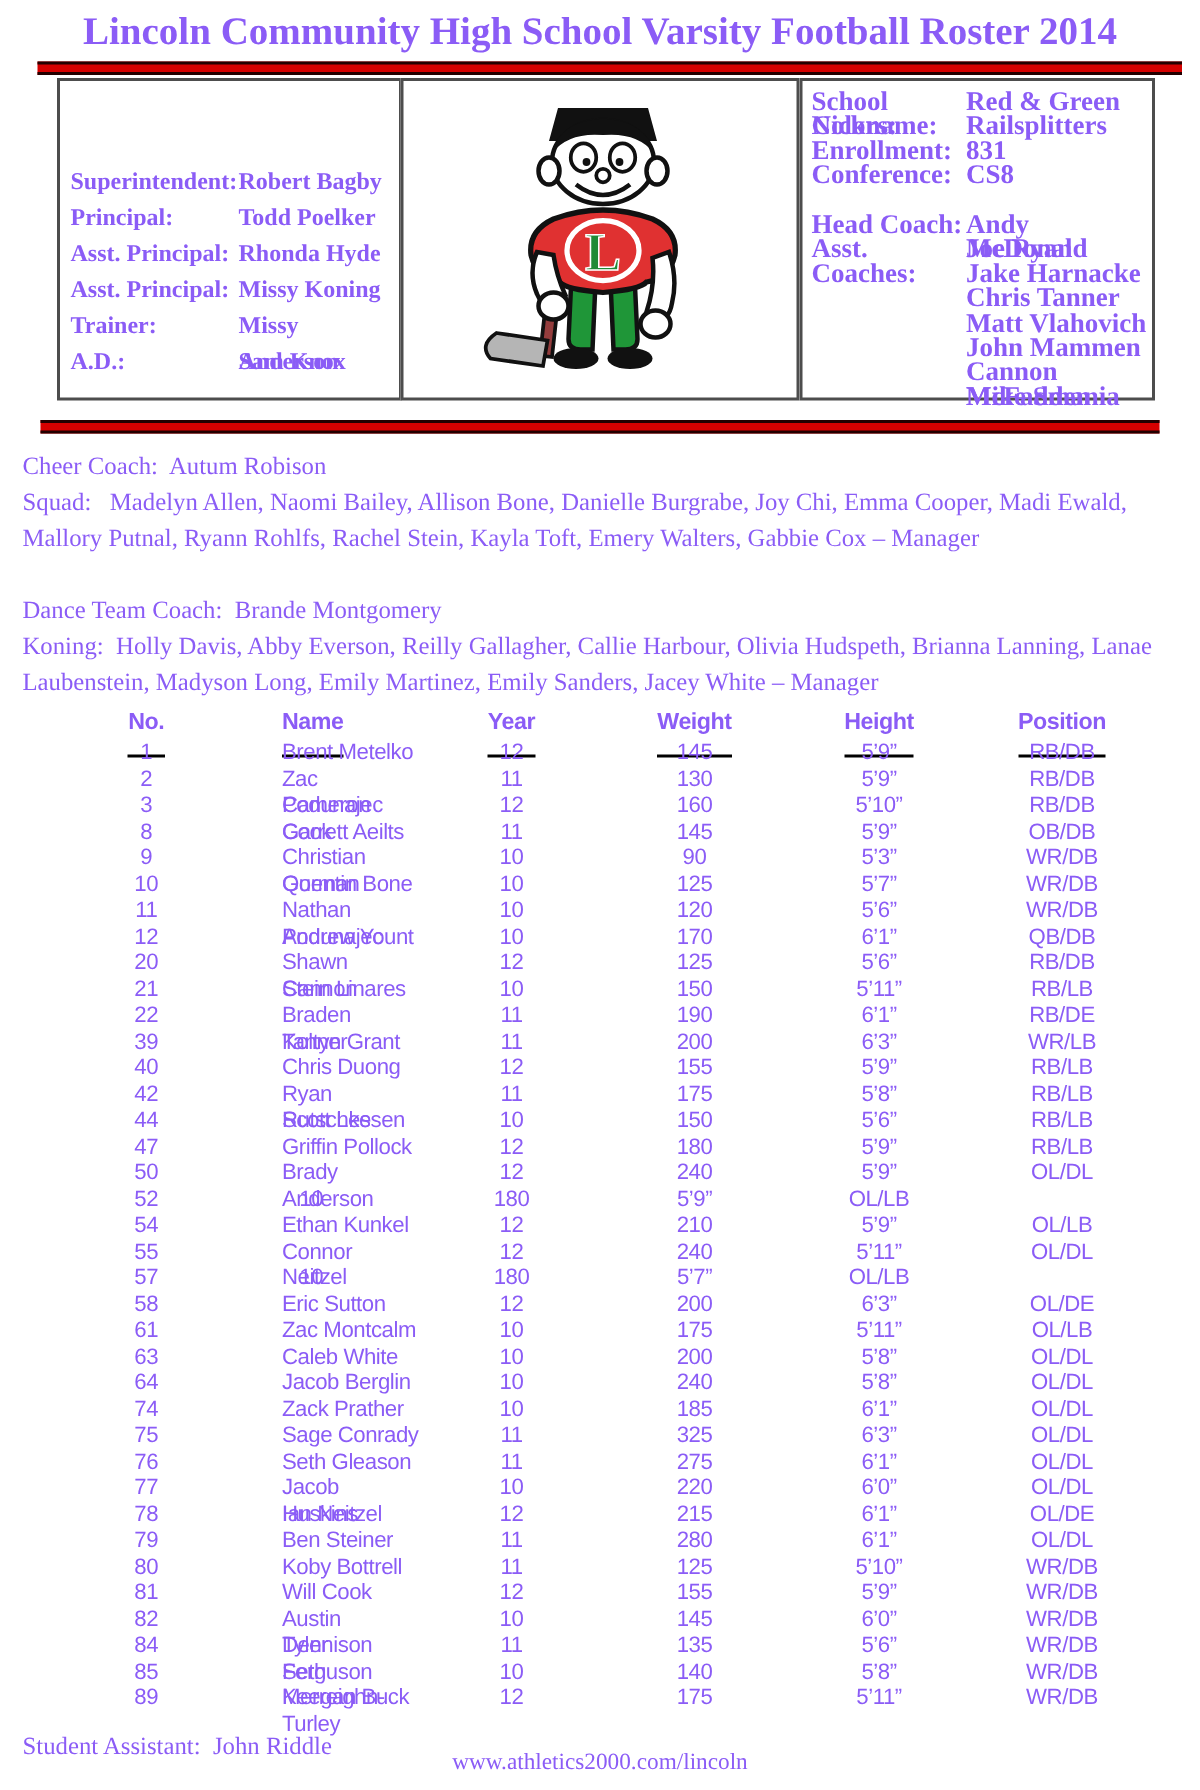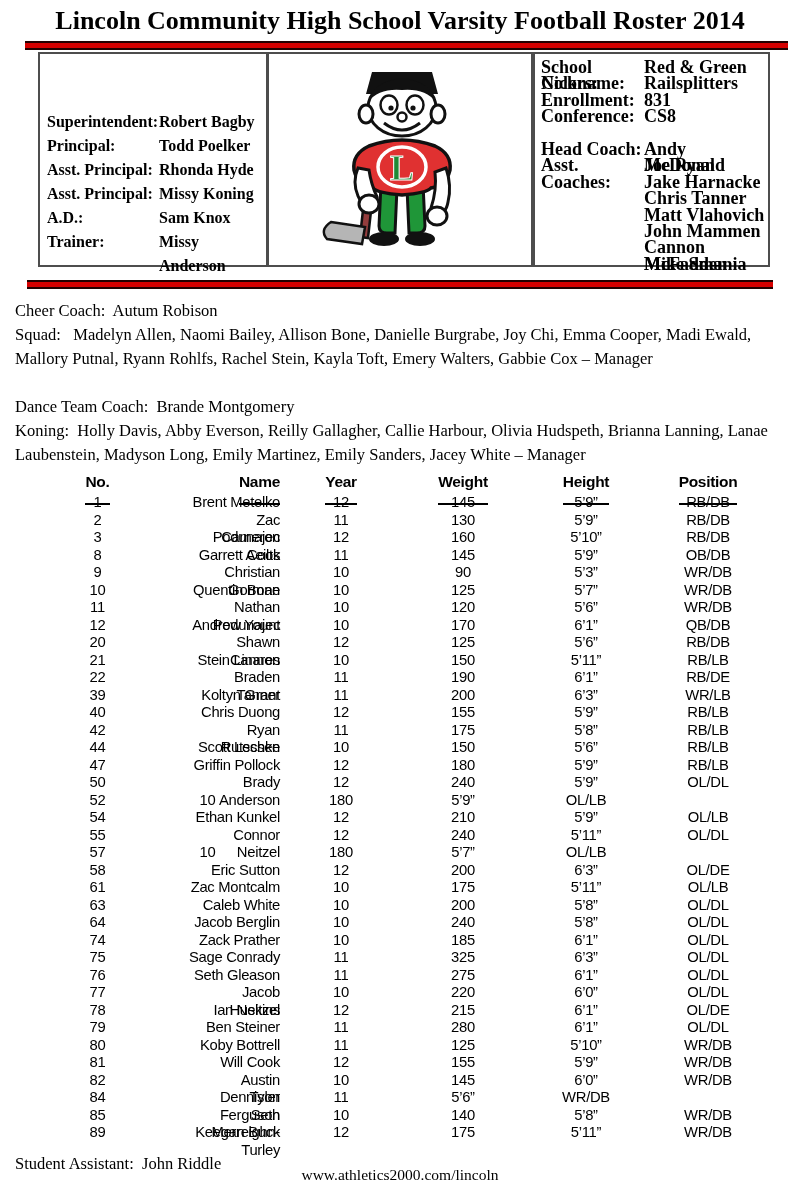--- a/index.html
+++ b/index.html
@@ -1,18 +1,18 @@
 <!DOCTYPE html>
 <html><head>
 <meta charset="utf-8">
 <style>
   html,body { margin:0; padding:0; background:#fff; }
   .page {
     position:relative; width:800px; height:1193px; margin:0 auto;
-    background:#ffffff; color:#000000; overflow:hidden;
+    background:#ffffff; color:#8b5cf6; overflow:hidden;
     font-family:"Liberation Serif", serif;
   }
   .title {
     margin:6px 0 0 0; text-align:center;
     font-size:26px; font-weight:bold; font-family:"Liberation Serif", serif;
   }
   .red-bar { height:5px; background:#d60000; border-top:2px solid #230000; border-bottom:2px solid #230000; }
   .bar-top { margin:5px 12px 0 25px; }
   .bar-mid { margin:9px 27px 0 27px; }
 
@@ -33,21 +33,21 @@
   .squads { margin:10px 16px 0 15px; font-size:16.5px; line-height:24px; }
   .squads p { margin:0; white-space:pre-wrap; }
   .squad-gap { height:24px; }
 
   .roster { margin:6px 0 0 60px; font-family:"Liberation Sans", sans-serif; letter-spacing:-0.3px; }
   .r-grid { display:grid; grid-template-columns:75px 145px 122px 122px 124px 120px; }
   .r-head { font-weight:bold; font-size:15.5px; height:21px; line-height:18px; }
   .r-head .cell span { display:inline-block; border-bottom:2px solid #000; padding-bottom:12px; }
   .r-row  { font-size:14.8px; height:17.5px; line-height:17.5px; }
   .cell   { text-align:center; }
-  .c-name { text-align:right; padding-left:53px; }
+  .c-name { text-align:left; padding-left:53px; }
 
   .student-line { margin:12px 0 0 15px; font-size:16.5px; white-space:pre-wrap; }
   .footer { position:absolute; left:0; right:0; bottom:9px; text-align:center; font-size:15.5px; }
 </style>
 </head>
 <body>
 
 <div class="page">
 
   <h1 class="title">Lincoln Community High School Varsity Football Roster 2014</h1>
@@ -71,27 +71,27 @@
           <span class="kv-label">Asst. Principal:</span>
           <span class="kv-value">Rhonda Hyde</span>
         </div>
 
         <div class="kv-row">
           <span class="kv-label">Asst. Principal:</span>
           <span class="kv-value">Missy Koning</span>
         </div>
 
         <div class="kv-row">
+          <span class="kv-label">Trainer:</span>
+          <span class="kv-value">Missy Anderson</span>
+        </div>
+
+        <div class="kv-row">
           <span class="kv-label">A.D.:</span>
           <span class="kv-value">Sam Knox</span>
-        </div>
-
-        <div class="kv-row">
-          <span class="kv-label">Trainer:</span>
-          <span class="kv-value">Missy Anderson</span>
         </div>
 
     </div>
 
     <div class="box mid-box">
       <svg class="mascot-svg" width="182" height="190" viewBox="0 0 182 190" xmlns="http://www.w3.org/2000/svg">
 
         <path d="M72,120 L70,162 Q70,169 78,169 L86,169 L88,124 Z" fill="#1f9638" stroke="#111" stroke-width="3"></path>
         <path d="M98,124 L100,169 L108,169 Q116,169 116,162 L114,120 Z" fill="#1f9638" stroke="#111" stroke-width="3"></path>
 
@@ -518,20 +518,21 @@
         <div class="cell c-year">10</div>
         <div class="cell c-weight">145</div>
         <div class="cell c-height">6’0”</div>
         <div class="cell c-pos">WR/DB</div>
       </div>
 
       <div class="r-grid r-row">
         <div class="cell c-no">84</div>
         <div class="cell c-name">Tyler Ferguson</div>
         <div class="cell c-year">11</div>
+        <div class="cell c-weight">135</div>
         <div class="cell c-height">5’6”</div>
         <div class="cell c-pos">WR/DB</div>
       </div>
 
       <div class="r-grid r-row">
         <div class="cell c-no">85</div>
         <div class="cell c-name">Seth Merreighn-Turley</div>
         <div class="cell c-year">10</div>
         <div class="cell c-weight">140</div>
         <div class="cell c-height">5’8”</div>

